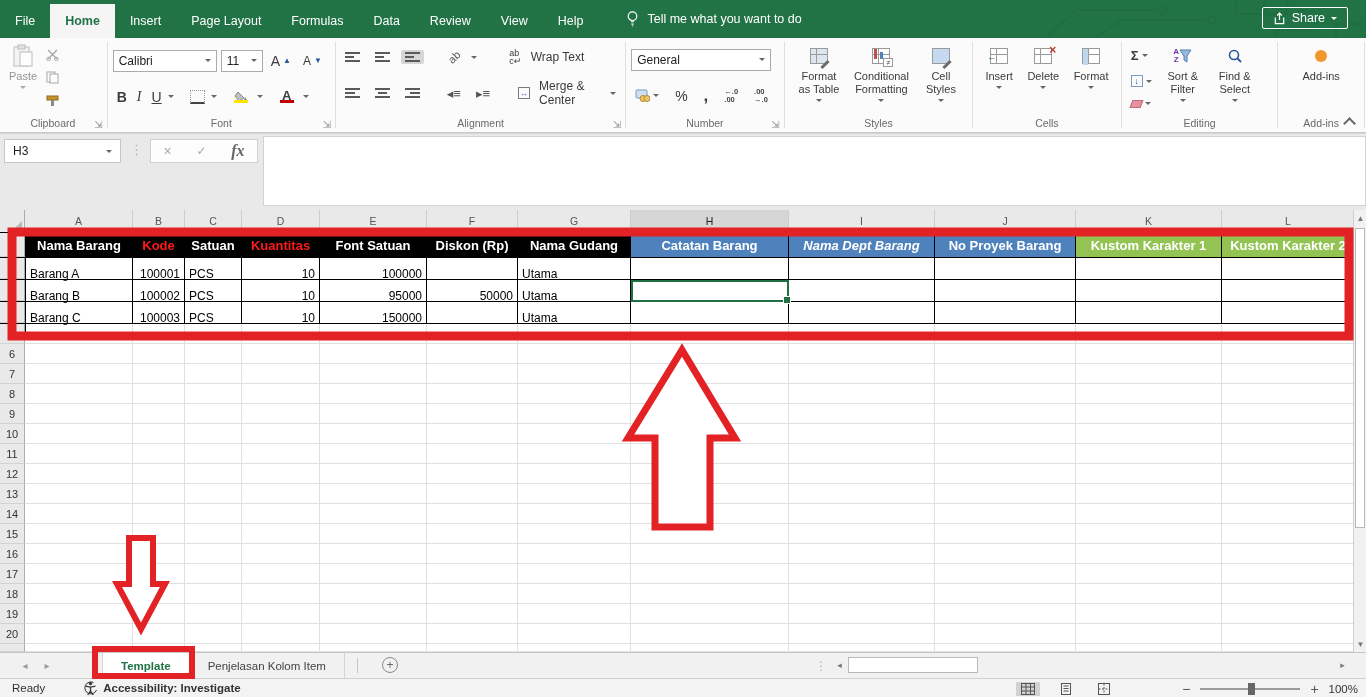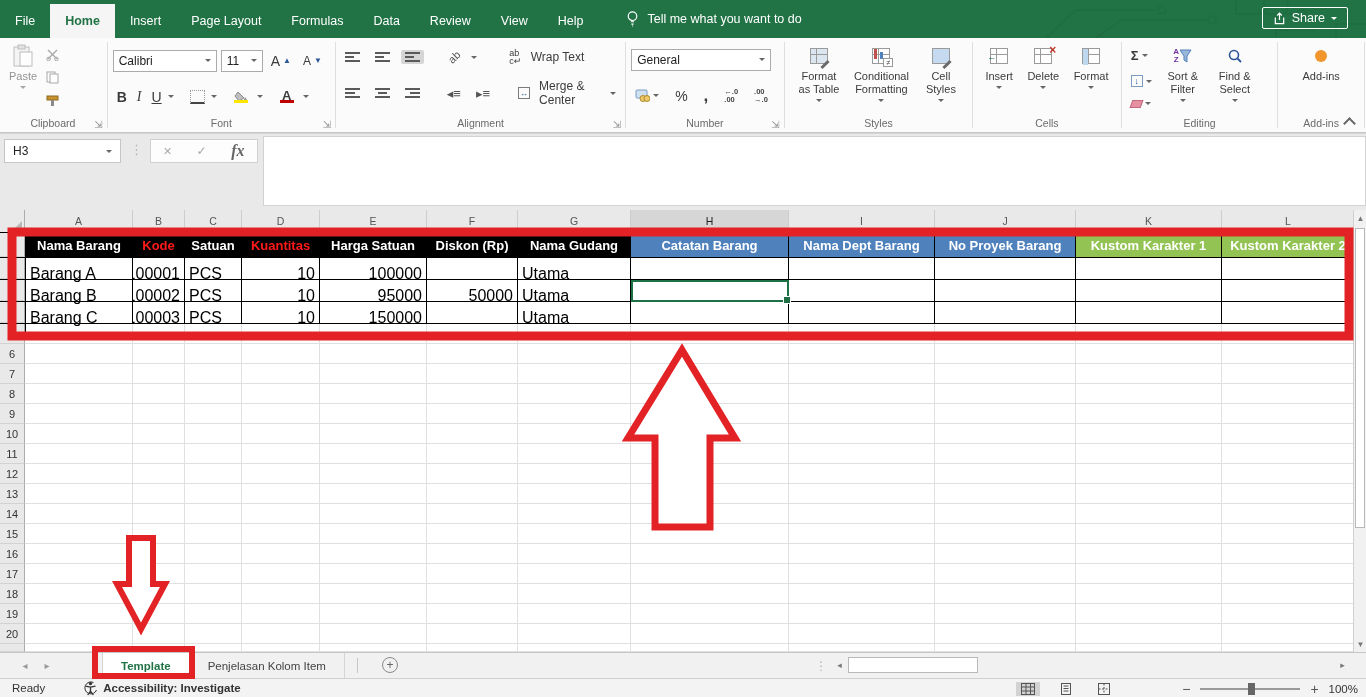--- a/index.html
+++ b/index.html
@@ -57,21 +57,21 @@
   .corner{width:25px;height:22px;border-right:1px solid #acacac;position:relative;background:#e9e9e9}
   .corner:after{content:"";position:absolute;right:2px;bottom:2px;border-left:9px solid transparent;border-bottom:9px solid #b8b8b8}
   .colh{height:22px;display:flex;align-items:center;justify-content:center;font-size:10.5px;color:#555;border-right:1px solid #cdcdcd}
   .colh.sel{background:#d6d6d6;box-shadow:inset 0 -2px 0 #1e7145;color:#222}
   #grid-rows{position:absolute;left:0;top:22px}
   .grow{display:flex}
   .rowh{width:25px;flex:none;background:#e9e9e9;border-right:1px solid #acacac;border-bottom:1px solid #d2d2d2;font-size:11px;color:#333;display:flex;align-items:center;justify-content:center}
   .gcell{border-right:1px solid #e0e0e0;border-bottom:1px solid #e0e0e0;flex:none}
   .trow{border-bottom:1px solid #000}
   .thead{border-top:1px solid #000}
-  .tcell{flex:none;border-right:1px solid #000;display:flex;align-items:center;padding:16px 4px;font-size:16px;color:#000;overflow:hidden;white-space:nowrap}
+  .tcell{flex:none;border-right:1px solid #000;display:flex;align-items:center;padding:16px 4px;font-size:12px;color:#000;overflow:hidden;white-space:nowrap}
   .tcell.first{border-left:1px solid #000}
   .hc{font-weight:bold;font-size:13px;justify-content:center;padding:0 1px}
   .bg-black{background:#000}.bg-blue{background:#4f81bd}.bg-green{background:#92c353}
   .fg-white{color:#fff}.fg-red{color:#ff1a1a}
   .dc.num{justify-content:flex-end}
   #sel-cell{position:absolute;border:2px solid #1e7145;pointer-events:none}
   #sel-cell:after{content:"";position:absolute;right:-4px;bottom:-4px;width:6px;height:6px;background:#1e7145;border:1px solid #fff}
 
   
   #vscroll{position:absolute;right:0;top:210px;width:13px;height:442px;background:#f1f1f1;border-left:1px solid #d0d0d0}
@@ -506,25 +506,25 @@
         <div class="colh" style="width: 146px;">K</div>
         <div class="colh" style="width: 133px;">L</div>
       </div>
     <div id="grid-rows">
         <div class="grow trow thead" style="height: 26px;">
           <div class="rowh"></div>
           <div class="tcell hc bg-black fg-white first" style="width: 108px; text-align: center;">Nama Barang</div>
           <div class="tcell hc bg-black fg-red" style="width: 52px;">Kode</div>
           <div class="tcell hc bg-black fg-white" style="width: 57px;">Satuan</div>
           <div class="tcell hc bg-black fg-red" style="width: 78px;">Kuantitas</div>
-          <div class="tcell hc bg-black fg-white" style="width: 107px;">Harga Satuan</div>
+          <div class="tcell hc bg-black fg-white" style="width: 107px;">Font Satuan</div>
           <div class="tcell hc bg-black fg-white" style="width: 91px;">Diskon (Rp)</div>
           <div class="tcell hc bg-black fg-white" style="width: 113px;">Nama Gudang</div>
           <div class="tcell hc bg-blue fg-white" style="width: 158px;">Catatan Barang</div>
-          <div class="tcell hc bg-blue fg-white" style="width: 146px;">Nama Dept Barang</div>
+          <div class="tcell hc bg-blue fg-white" style="width: 146px; font-style: italic;">Nama Dept Barang</div>
           <div class="tcell hc bg-blue fg-white" style="width: 141px;">No Proyek Barang</div>
           <div class="tcell hc bg-green fg-white" style="width: 146px;">Kustom Karakter 1</div>
           <div class="tcell hc bg-green fg-white" style="width: 133px;">Kustom Karakter 2</div>
         </div>
         <div class="grow trow" style="height: 22px;">
           <div class="rowh"></div>
           <div class="tcell dc first" style="width: 108px;">Barang A</div>
           <div class="tcell dc num" style="width: 52px;">100001</div>
           <div class="tcell dc" style="width: 57px;">PCS</div>
           <div class="tcell dc num" style="width: 78px;">10</div>

